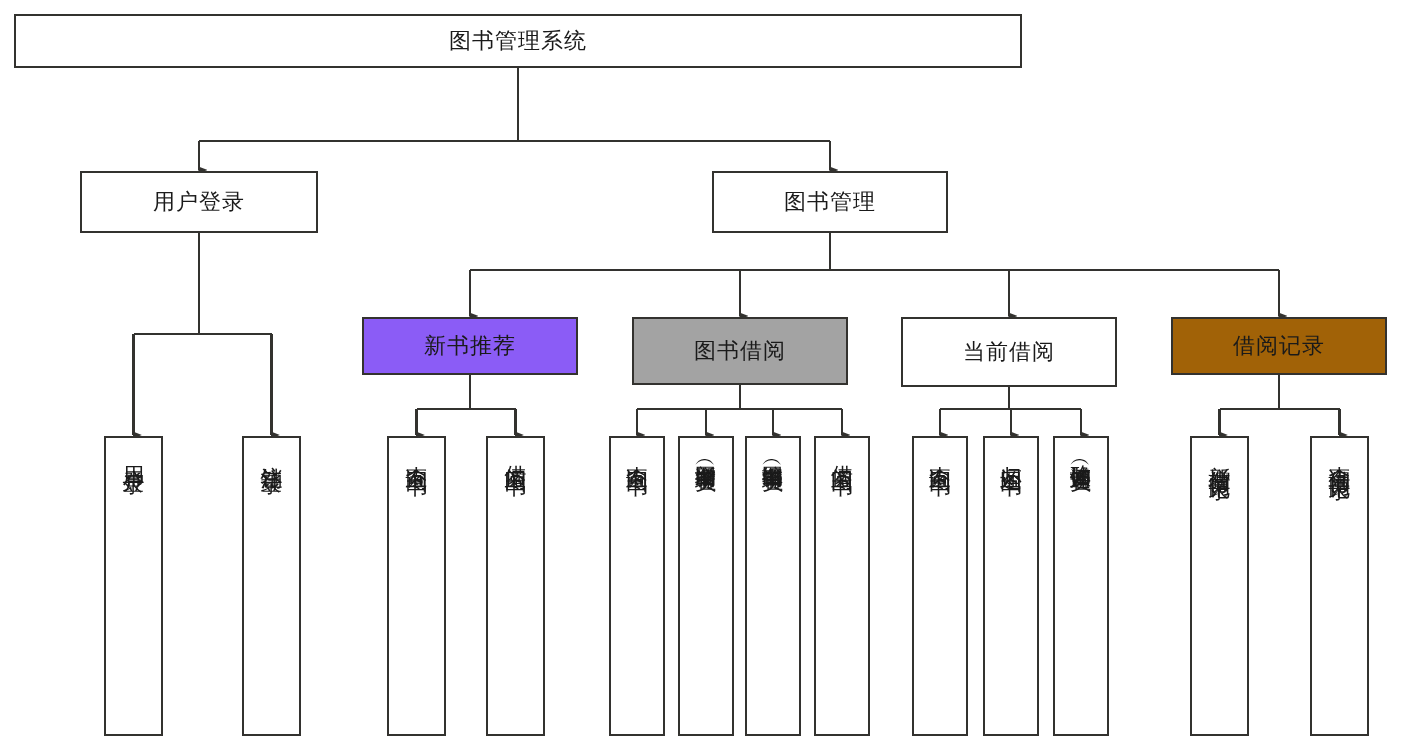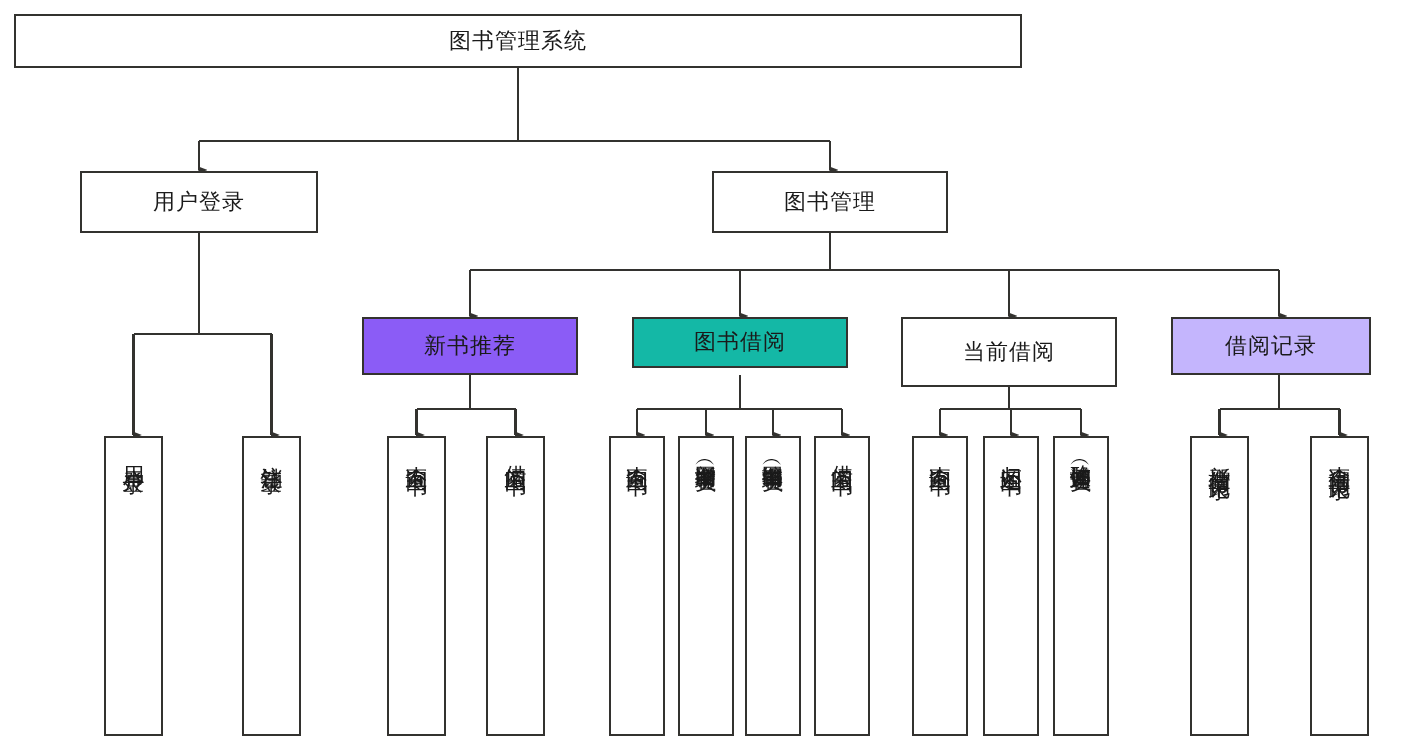--- a/index.html
+++ b/index.html
@@ -125,27 +125,27 @@
       </div>
       <div class="node horizontal" style="left: 80px; top: 171px; width: 238px; height: 62px; border-color: rgb(51, 50, 47); background: rgb(255, 255, 255);">
         <span class="label" style="color: rgb(26, 26, 26);">用户登录</span>
       </div>
       <div class="node horizontal" style="left: 712px; top: 171px; width: 236px; height: 62px; border-color: rgb(51, 50, 47); background: rgb(255, 255, 255);">
         <span class="label" style="color: rgb(26, 26, 26);">图书管理</span>
       </div>
       <div class="node horizontal" style="left: 362px; top: 317px; width: 216px; height: 58px; border-color: rgb(51, 50, 47); background: #8b5cf6;">
         <span class="label" style="color: rgb(26, 26, 26);">新书推荐</span>
       </div>
-      <div class="node horizontal" style="left: 632px; top: 317px; width: 216px; height: 51px; border-color: rgb(51, 50, 47); background: #14b8a6;">
+      <div class="node horizontal" style="left: 632px; top: 317px; width: 216px; height: 68px; border-color: rgb(51, 50, 47); background: #a3a3a3;">
         <span class="label" style="color: rgb(26, 26, 26);">图书借阅</span>
       </div>
       <div class="node horizontal" style="left: 901px; top: 317px; width: 216px; height: 70px; border-color: rgb(51, 50, 47); background: rgb(255, 255, 255);">
         <span class="label" style="color: rgb(26, 26, 26);">当前借阅</span>
       </div>
-      <div class="node horizontal" style="left: 1171px; top: 317px; width: 200px; height: 58px; border-color: rgb(51, 50, 47); background: #c4b5fd;">
+      <div class="node horizontal" style="left: 1171px; top: 317px; width: 216px; height: 58px; border-color: rgb(51, 50, 47); background: #a16207;">
         <span class="label" style="color: rgb(26, 26, 26);">借阅记录</span>
       </div>
       <div class="node vertical" style="left: 104px; top: 436px; width: 59px; height: 300px; border-color: rgb(51, 50, 47); background: rgb(255, 255, 255);">
         <span class="label" style="color: rgb(26, 26, 26);">用户登录</span>
       </div>
       <div class="node vertical" style="left: 242px; top: 436px; width: 59px; height: 300px; border-color: rgb(51, 50, 47); background: rgb(255, 255, 255);">
         <span class="label" style="color: rgb(26, 26, 26);">注销登录</span>
       </div>
       <div class="node vertical" style="left: 387px; top: 436px; width: 59px; height: 300px; border-color: rgb(51, 50, 47); background: rgb(255, 255, 255);">
         <span class="label" style="color: rgb(26, 26, 26);">查询图书</span>

